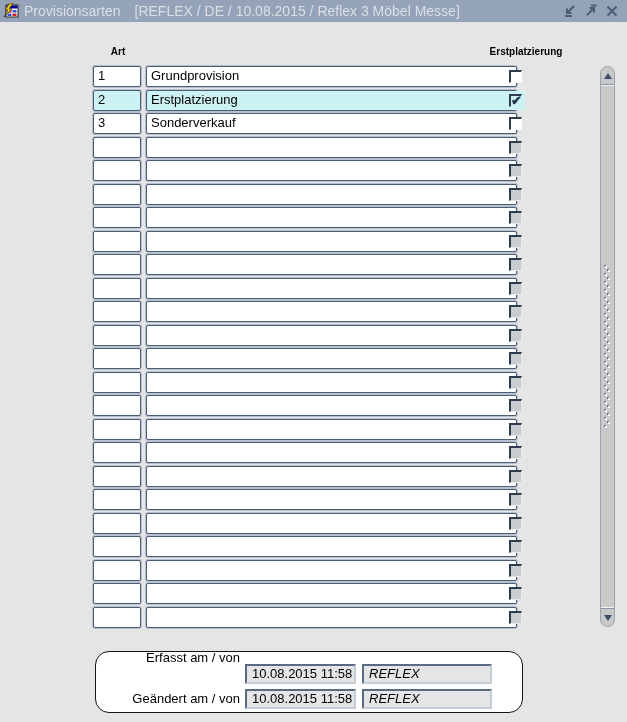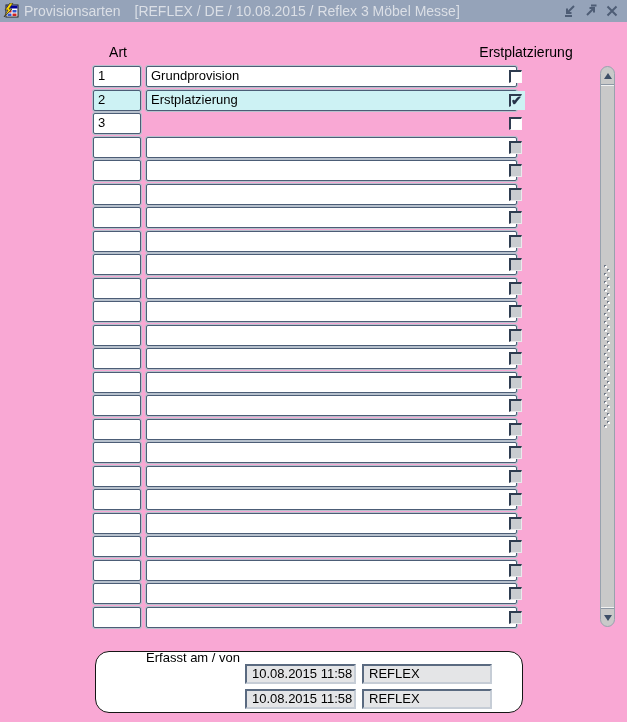--- a/index.html
+++ b/index.html
@@ -1,30 +1,30 @@
 <!DOCTYPE html>
 <html><head>
 <meta charset="utf-8">
 <style>
   * { margin:0; padding:0; box-sizing:border-box; }
   html,body { width:627px; height:722px; background:#fff; font-family:"Liberation Sans", sans-serif; }
-  #window { position:relative; width:627px; height:722px; background:#f9a8d4; overflow:hidden; }
+  #window { position:relative; width:627px; height:722px; background:#e5e5e5; overflow:hidden; }
 
   
   .titlebar { position:absolute; left:0; top:0; width:627px; height:22px;
     background:#95a3b9; display:flex; align-items:center; padding-left:3px; }
   .win-icon { width:17px; height:17px; flex:0 0 auto; }
   .title-text { margin-left:4px; color:#dbdfe6; font-size:14px; white-space:nowrap; }
   .title-text .sub { margin-left:14px; }
   .win-controls { position:absolute; right:7px; top:0; height:22px; display:flex; align-items:center; gap:5px; }
   .win-btn { width:16px; height:16px; display:flex; align-items:center; justify-content:center; cursor:default; }
   .win-btn svg { stroke:#4e5d75; stroke-width:2; fill:none; }
 
   
-  .col-header { position:absolute; top:44px; height:16px; font-size:14px; color:#000; text-align:center; line-height:16px; }
+  .col-header { position:absolute; top:44px; height:16px; font-size:10px; color:#000; text-align:center; line-height:16px;font-weight:bold; }
   .ch-art { left:93px;  width:50px; }
   .ch-bez { left:146px; width:331px; }
   .ch-erst{ left:460px; width:132px; }
 
   
   .rows { position:absolute; left:0; top:66px; width:600px; display:flex; flex-direction:column; gap:2.5px; }
   .row { position:relative; height:21px; width:600px; }
   .field { position:absolute; top:0; height:21px; background:#fff;
     border:1px solid #4c5d76; box-shadow:0 0 0 1px #b7c1cd; border-radius:2px;
     font-size:13px; color:#000; line-height:18px; padding-left:4px; overflow:hidden; white-space:nowrap; }
@@ -60,21 +60,21 @@
 
   
   .footer-box { position:absolute; left:95px; top:651px; width:428px; height:62px;
     border:1.5px solid #151515; border-radius:14px; background:#fff; }
   .f-label { position:absolute; width:142px; text-align:right; font-size:13px; color:#000; line-height:20px; left:98px; }
   .fl-1 { top:648px; } .fl-2 { top:689px; }
   .f-val { position:absolute; height:20px; background:#e4e5e7;
     border:2px solid; border-color:#5a6a80 #c6cdd6 #c6cdd6 #5a6a80;
     font-size:13px; color:#000; line-height:15px; padding-left:5px; white-space:nowrap; overflow:hidden; }
   .fv-date { left:245px; width:111px; }
-  .fv-user { left:362px; width:130px; }
+  .fv-user { left:362px; width:130px;font-style:italic; }
   .fv-r1 { top:664px; } .fv-r2 { top:689px; }
 </style>
 </head>
 <body>
 
 <div id="window">
 
   <div class="titlebar">
     <svg class="win-icon" viewBox="0 0 17 17">
       <rect x="3" y="2" width="12" height="12" fill="#ffffff" stroke="#222" stroke-width="1"></rect>
@@ -120,20 +120,21 @@
     </div>
       <div class="row selected">
       <div class="field f-art">2</div>
       <div class="field f-bez">Erstplatzierung</div>
       <div class="cb-wrap">
         <div class="cb checked">✔</div>
       </div>
     </div>
       <div class="row">
       <div class="field f-art">3</div>
+      <div class="field f-bez">Sonderverkauf</div>
       <div class="cb-wrap">
         <div class="cb"></div>
       </div>
     </div>
       <div class="row empty">
       <div class="field f-art"></div>
       <div class="field f-bez"></div>
       <div class="cb-wrap">
         <div class="cb"></div>
       </div>
@@ -285,18 +286,19 @@
       <div class="tri-up"></div>
     </div>
     <div class="sb-grip"></div>
     <div class="sb-btn sb-down">
       <div class="tri-down"></div>
     </div>
   </div>
 
   <div class="footer-box"></div>
   <div class="f-label fl-1">Erfasst am / von</div>
+  <div class="f-label fl-2">Geändert am / von</div>
   <div class="f-val fv-date fv-r1">10.08.2015 11:58</div>
   <div class="f-val fv-user fv-r1">REFLEX</div>
   <div class="f-val fv-date fv-r2">10.08.2015 11:58</div>
   <div class="f-val fv-user fv-r2">REFLEX</div>
 
 </div>
 
 </body></html>

